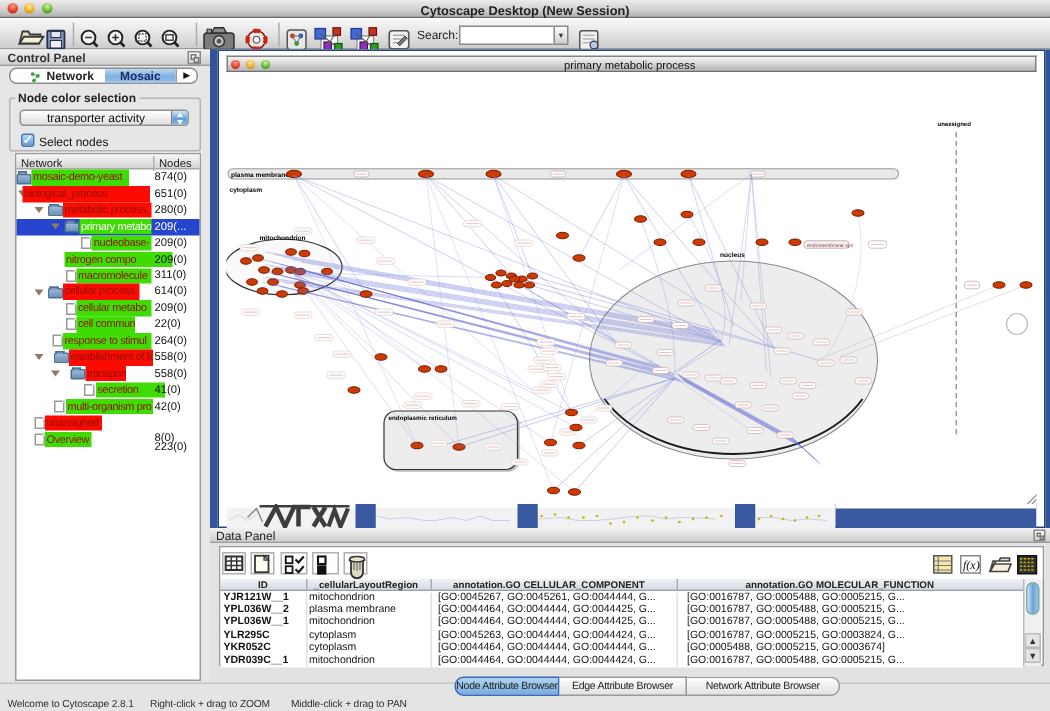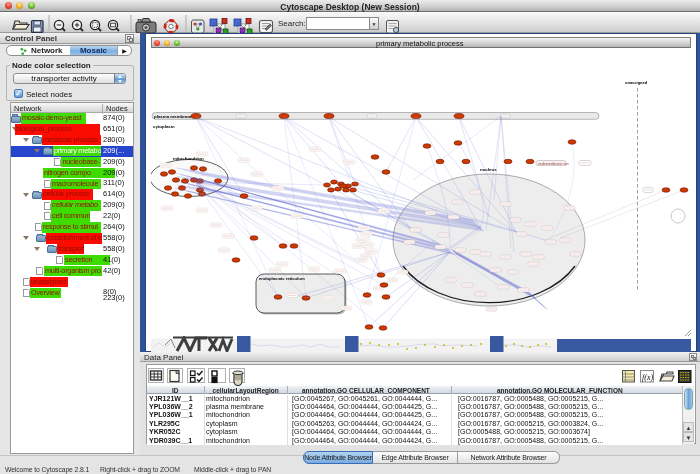--- a/index.html
+++ b/index.html
@@ -212,21 +212,21 @@
           <span class="val" style="color:#111;">311(0)</span>
         </div>
 <div class="abs trow" style="top:86.3px;">
           <span class="arr" style="left:12px;"></span>
           <span class="fold" style="left:21px;"></span>
           <span class="lab" style="left:31px;width:51px;background:#fb0b00;color:#941000;">cellular process</span>
           <span class="val" style="color:#111;">614(0)</span>
         </div>
 <div class="abs trow" style="top:97.2px;">
           <span class="doc" style="left:33px;"></span>
-          <span class="lab" style="left:40px;width:50px;background:#3fdc04;color:#941000;font-style:italic;">cellular metabo</span>
+          <span class="lab" style="left:40px;width:50px;background:#3fdc04;color:#941000;">cellular metabo</span>
           <span class="val" style="color:#111;">209(0)</span>
         </div>
 <div class="abs trow" style="top:108.1px;">
           <span class="doc" style="left:33px;"></span>
           <span class="lab" style="left:40px;width:39px;background:#3fdc04;color:#941000;">cell communica</span>
           <span class="val" style="color:#111;">22(0)</span>
         </div>
 <div class="abs trow" style="top:119.0px;">
           <span class="doc" style="left:24px;"></span>
           <span class="lab" style="left:31px;width:59px;background:#3fdc04;color:#941000;">response to stimul</span>

